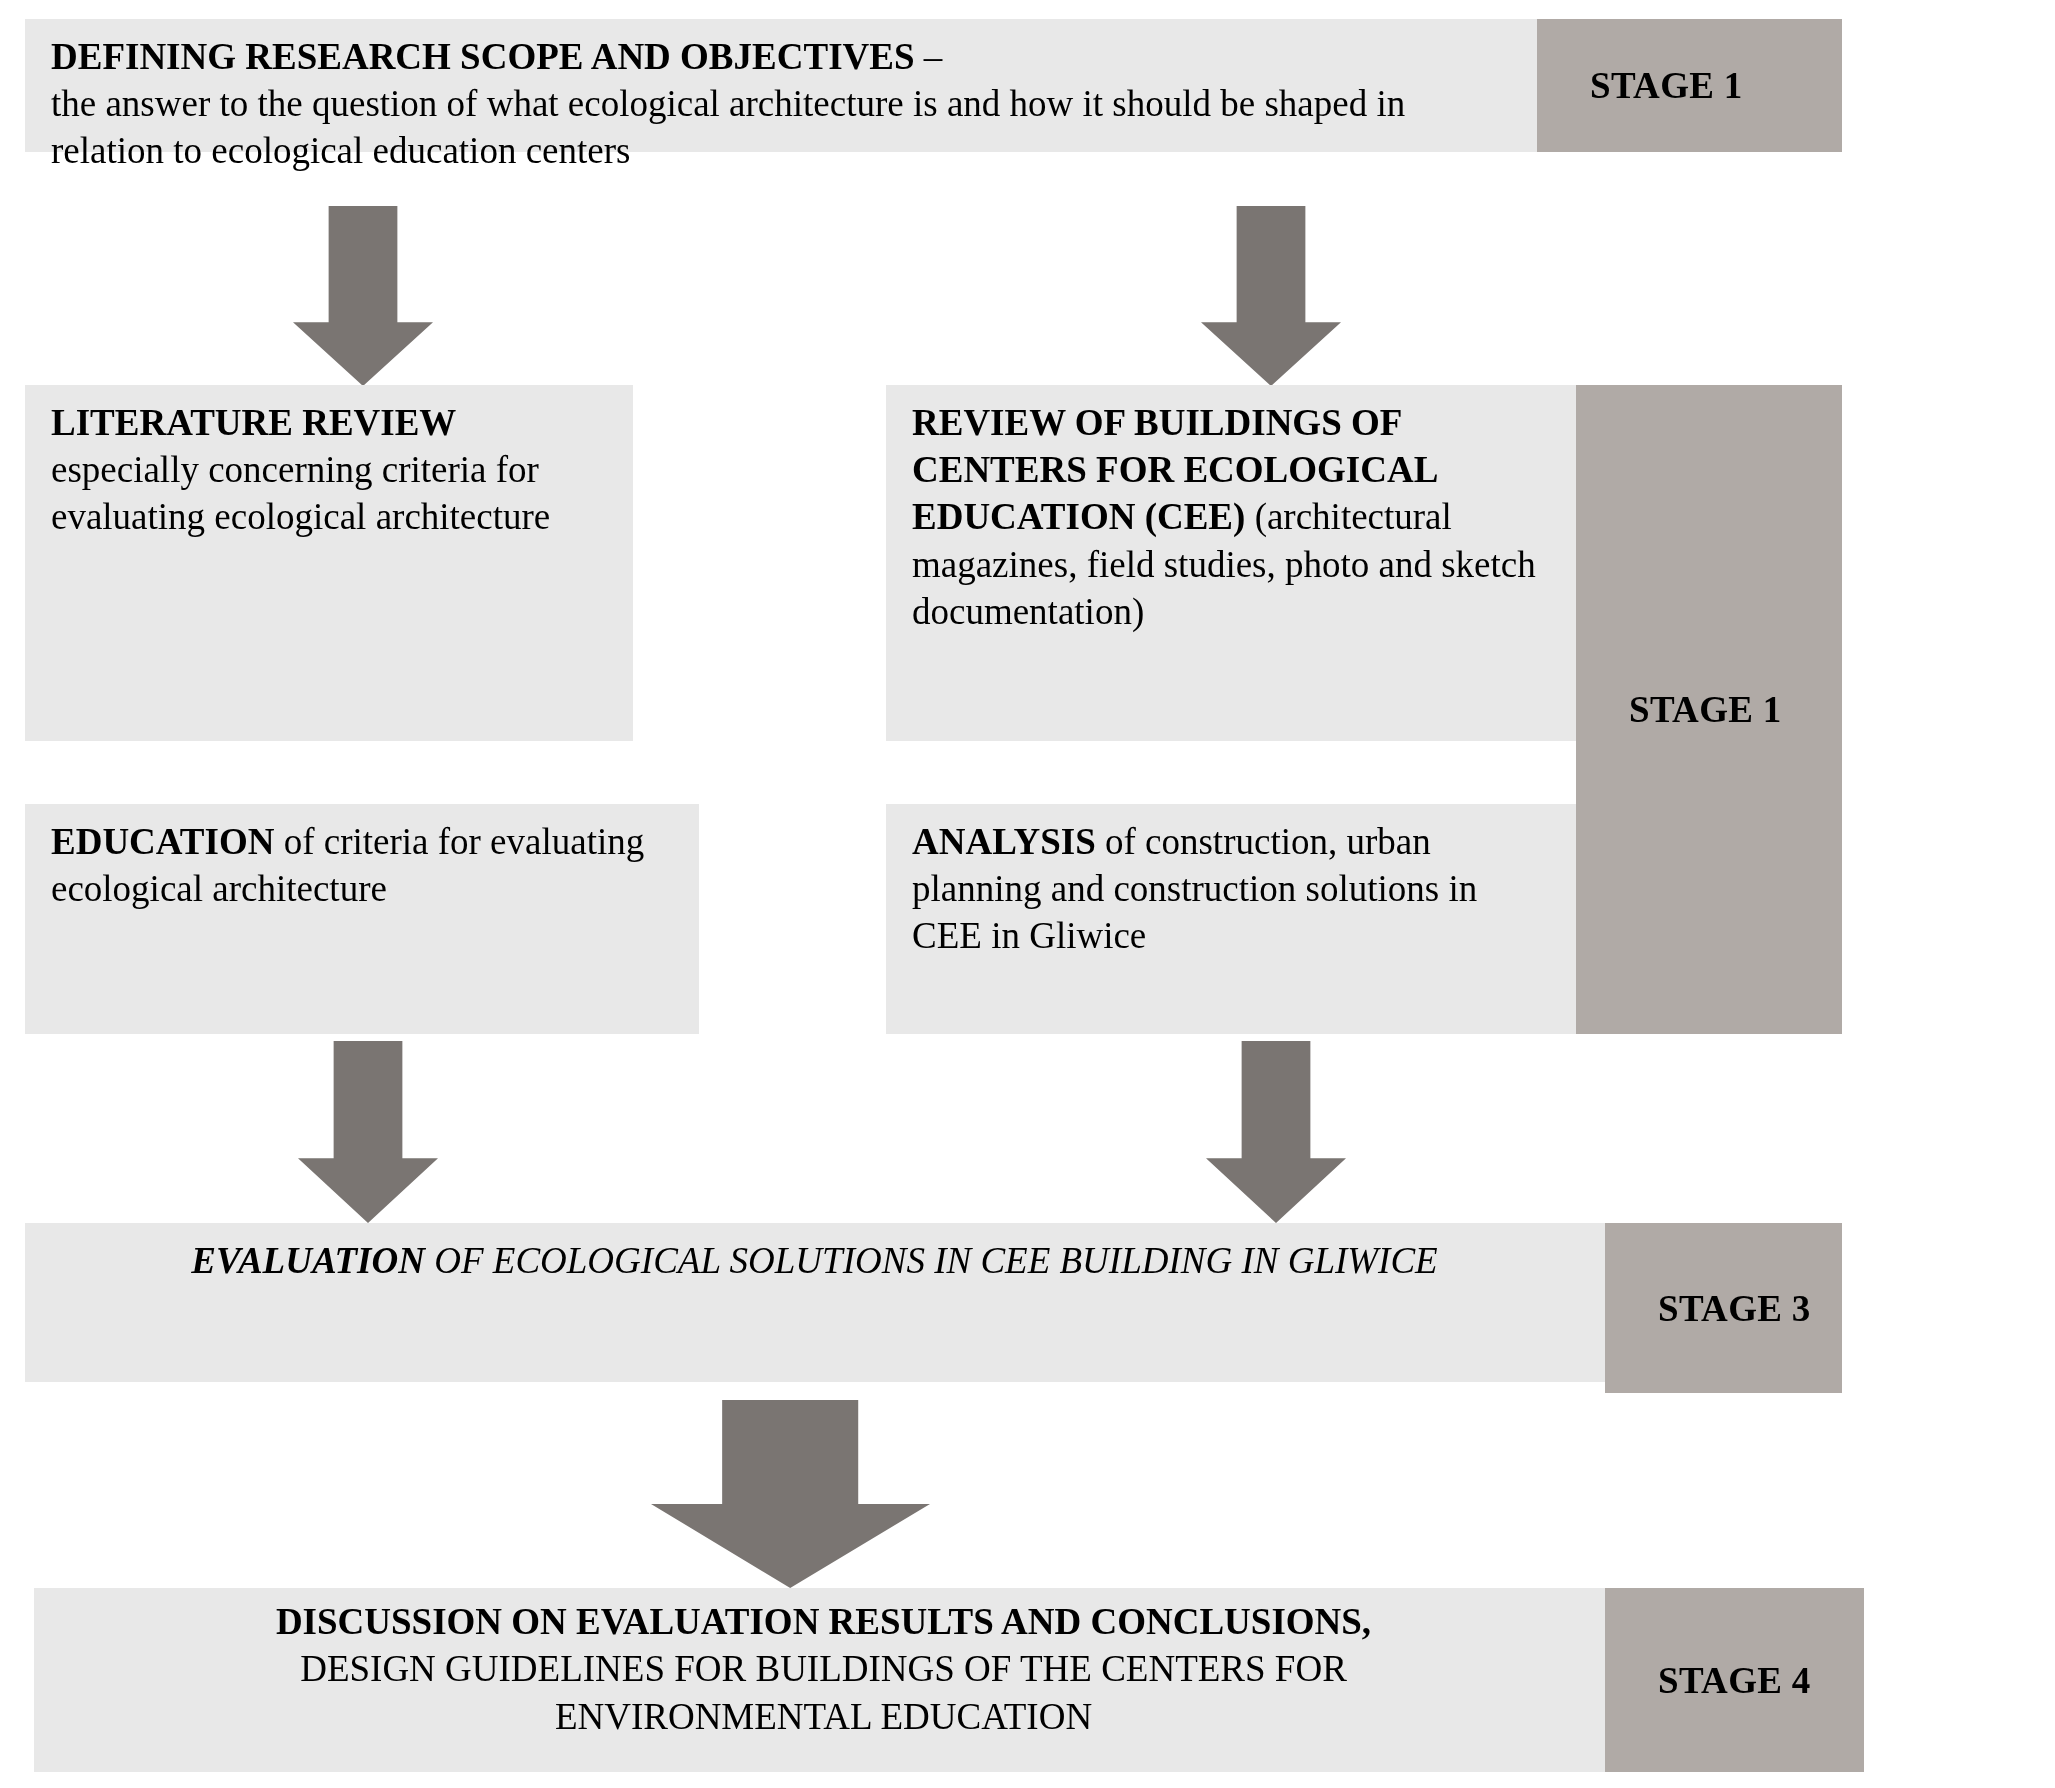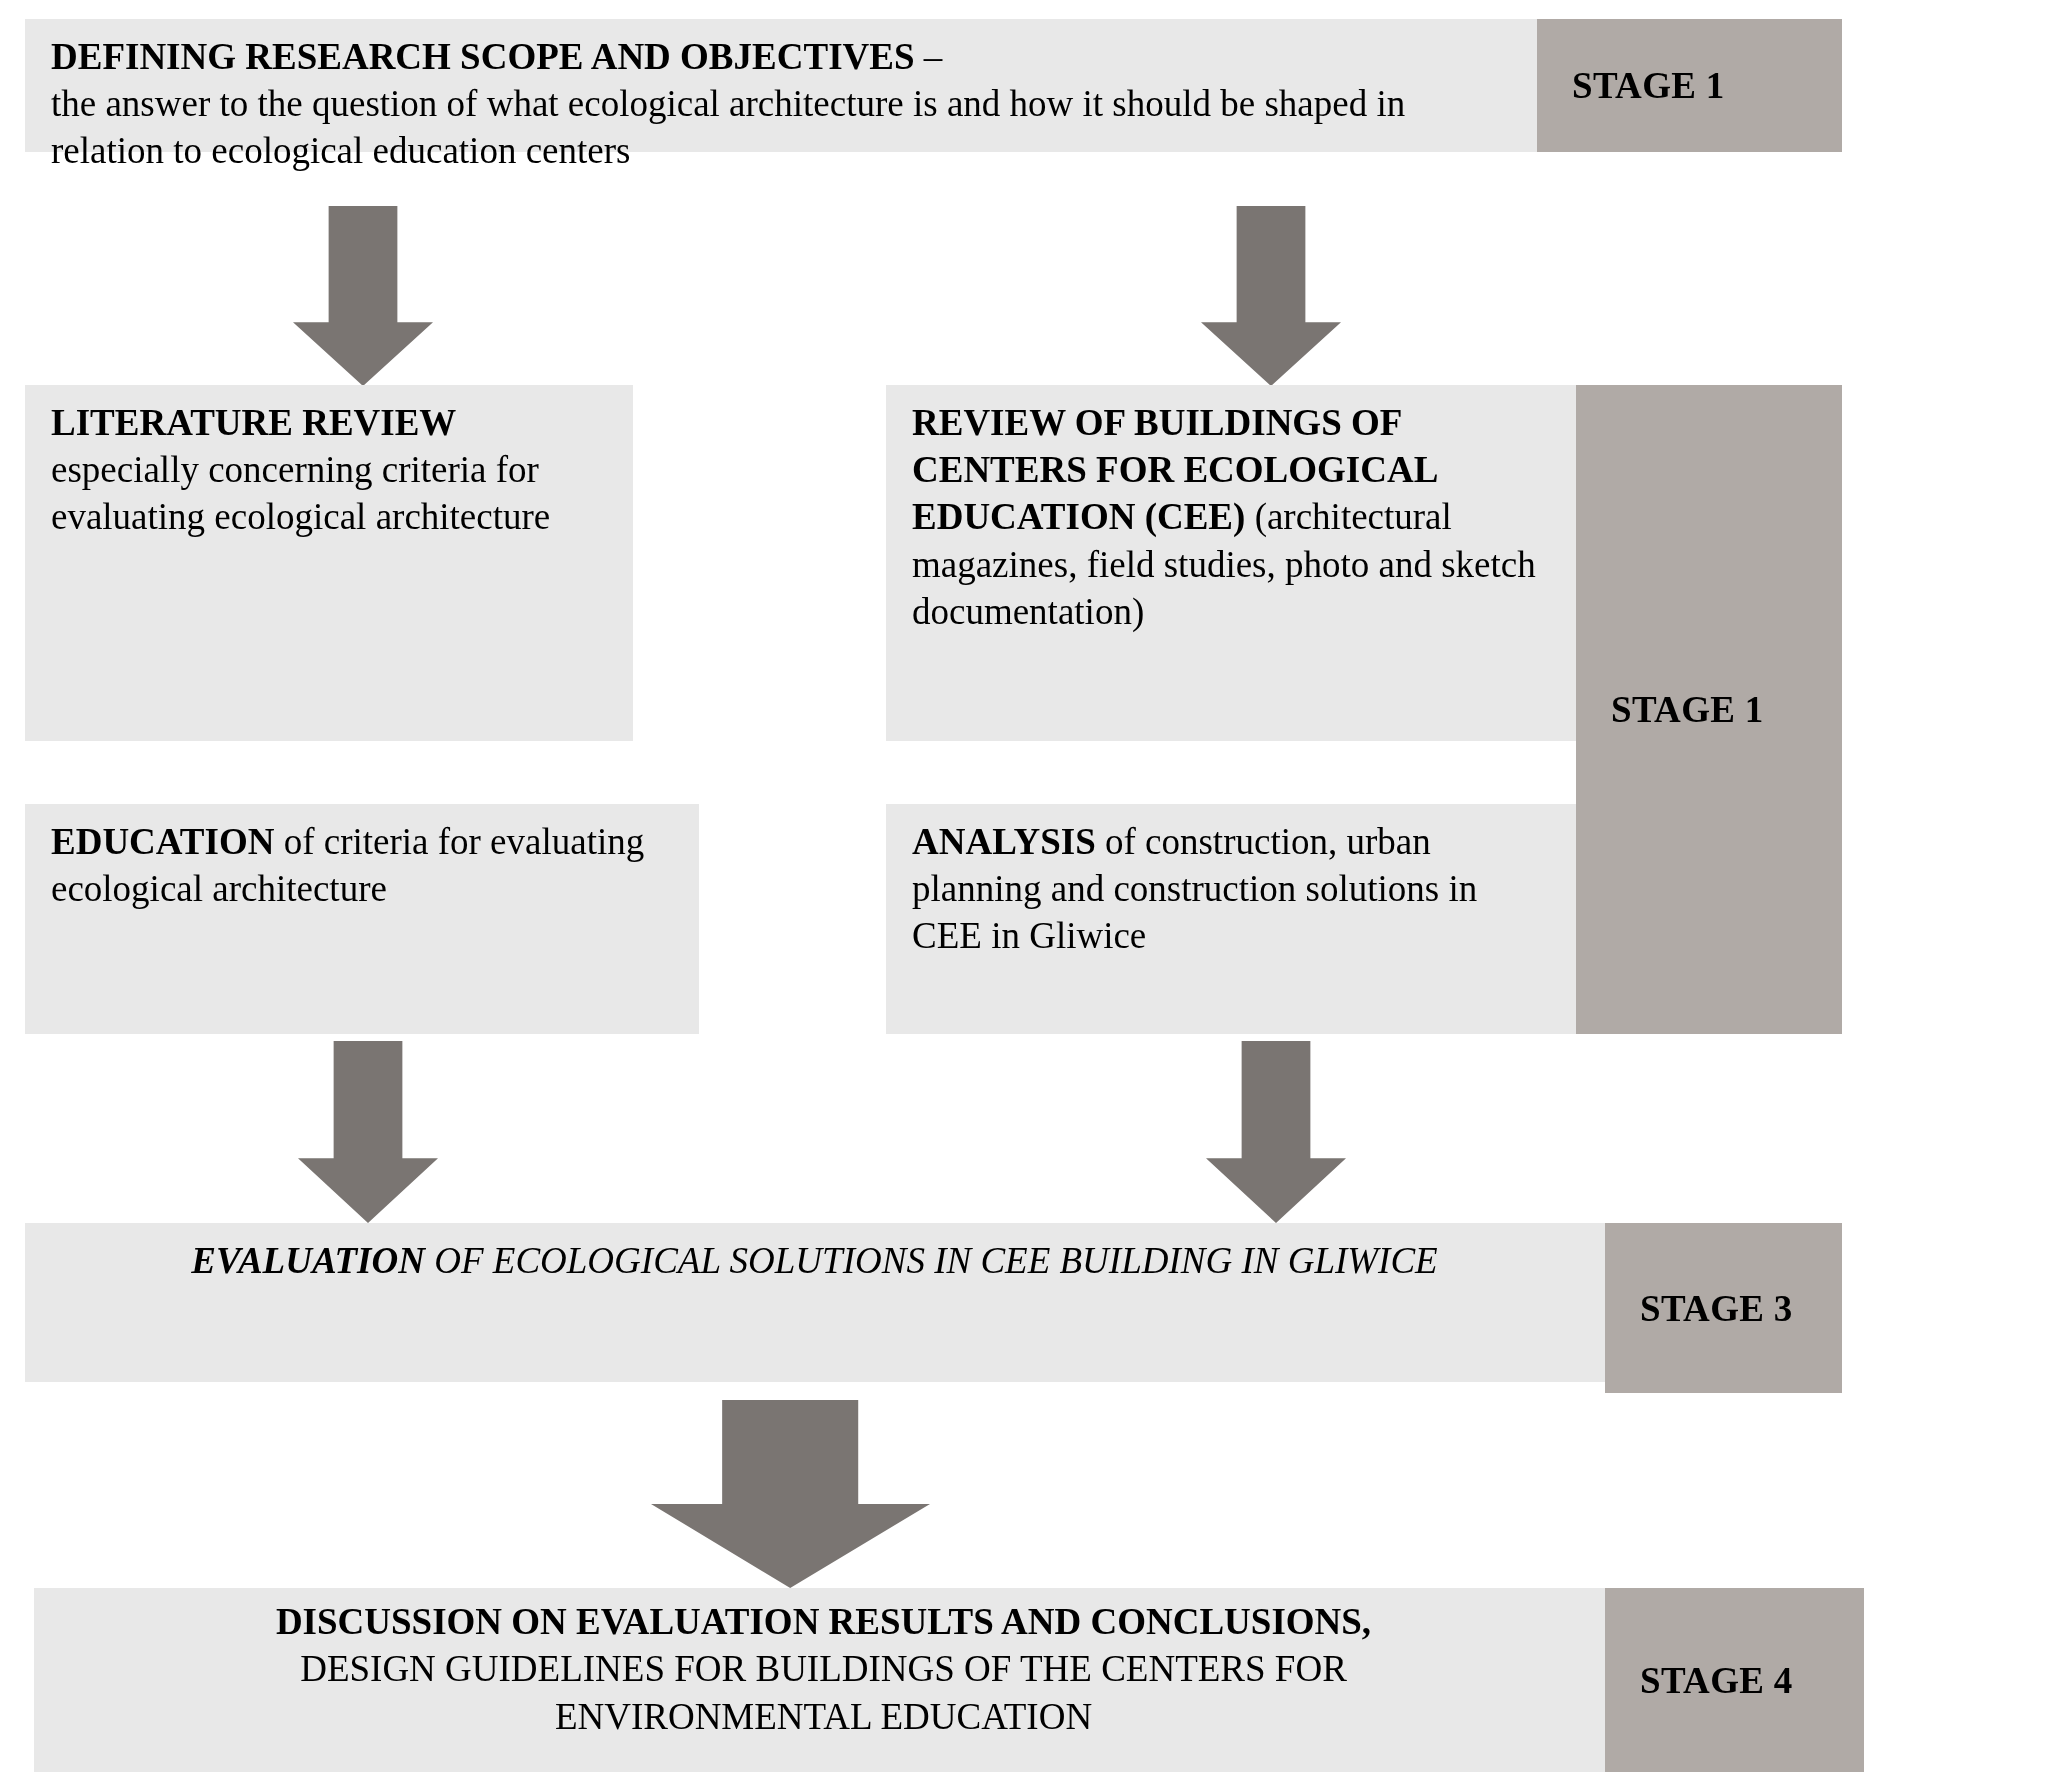--- a/index.html
+++ b/index.html
@@ -27,21 +27,21 @@
     position: absolute;
     background: #b0aaa6;
     box-sizing: border-box;
     display: flex;
     align-items: center;
   }
   .stage-label {
     font-weight: bold;
     font-size: 37px;
     letter-spacing: 0.3px;
-    padding-left: 35px;
+    padding-left: 53px;
     white-space: nowrap;
   }
   .box-text {
     position: absolute;
     font-size: 37px;
     line-height: 1.28;
   }
   .bold {
     font-weight: bold;
   }

